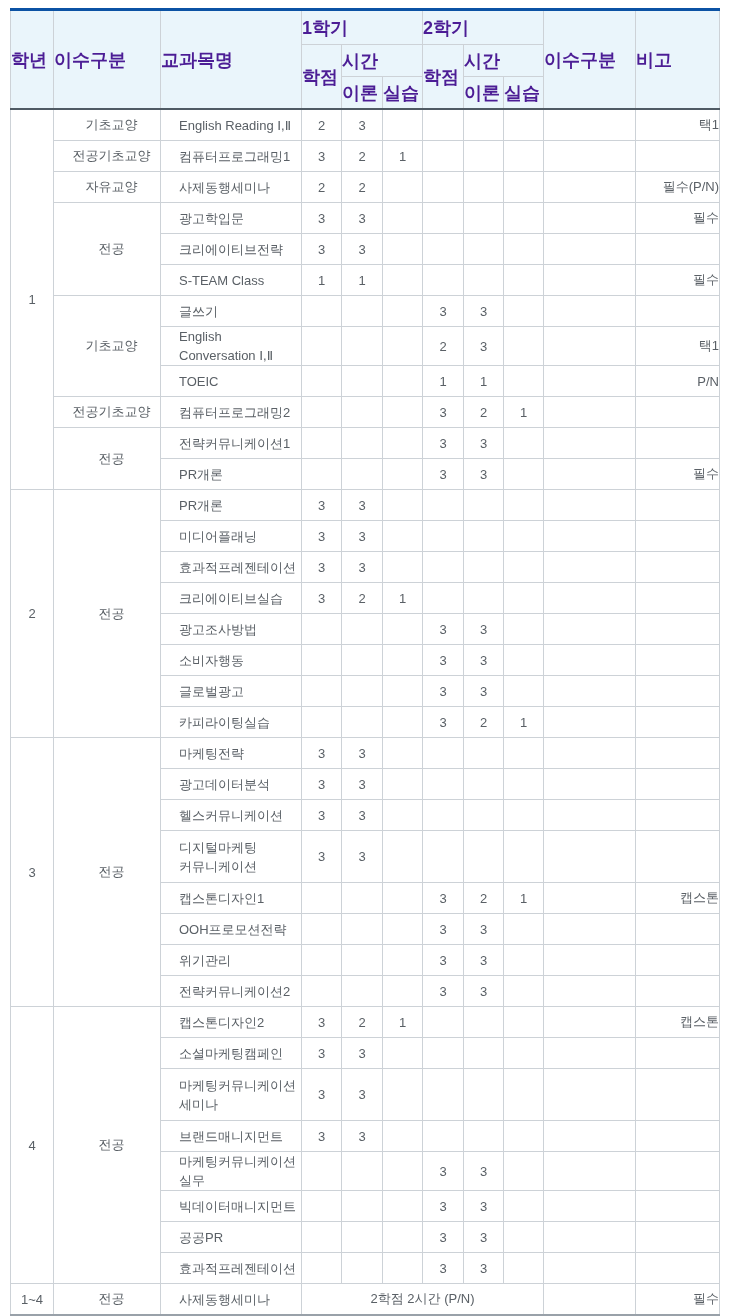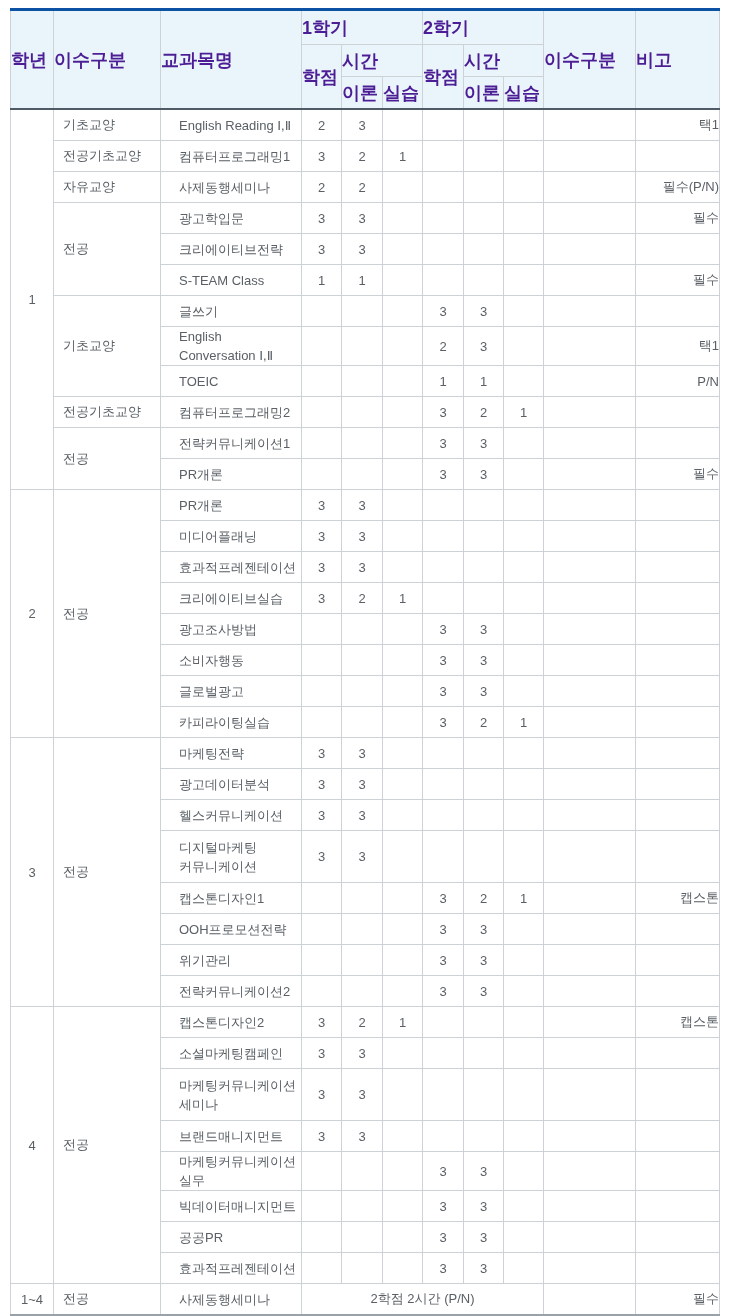--- a/index.html
+++ b/index.html
@@ -39,21 +39,21 @@
   tbody tr:first-child td { border-top: 2px solid #4f5a64; }
   tbody td {
     height: 30px;
     font-size: 13px;
     color: #5a6066;
     vertical-align: middle;
     background: #ffffff;
   }
   tbody tr.tall td { height: 51px; }
   .c-year   { text-align: center; }
-  .c-class  { text-align: left; padding-left: 9px; }
+  .c-class  { text-align: center; padding-left: 9px; }
   .c-name   { text-align: left; padding-left: 18px; white-space: pre-line; line-height: 19px; }
   .c-num    { text-align: center; }
   .c-prereq { text-align: center; }
   .c-note   { text-align: right; }
 </style>
 </head>
 <body>
 
 <div class="page">
   <table class="curriculum">

